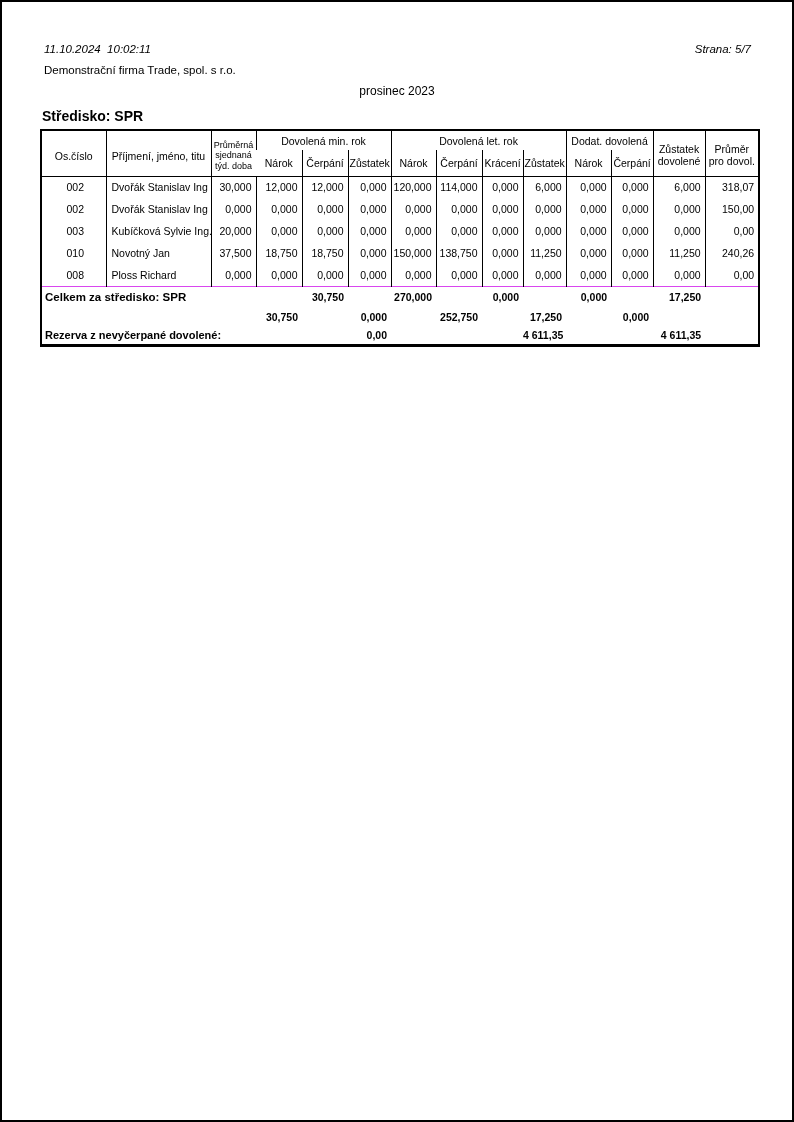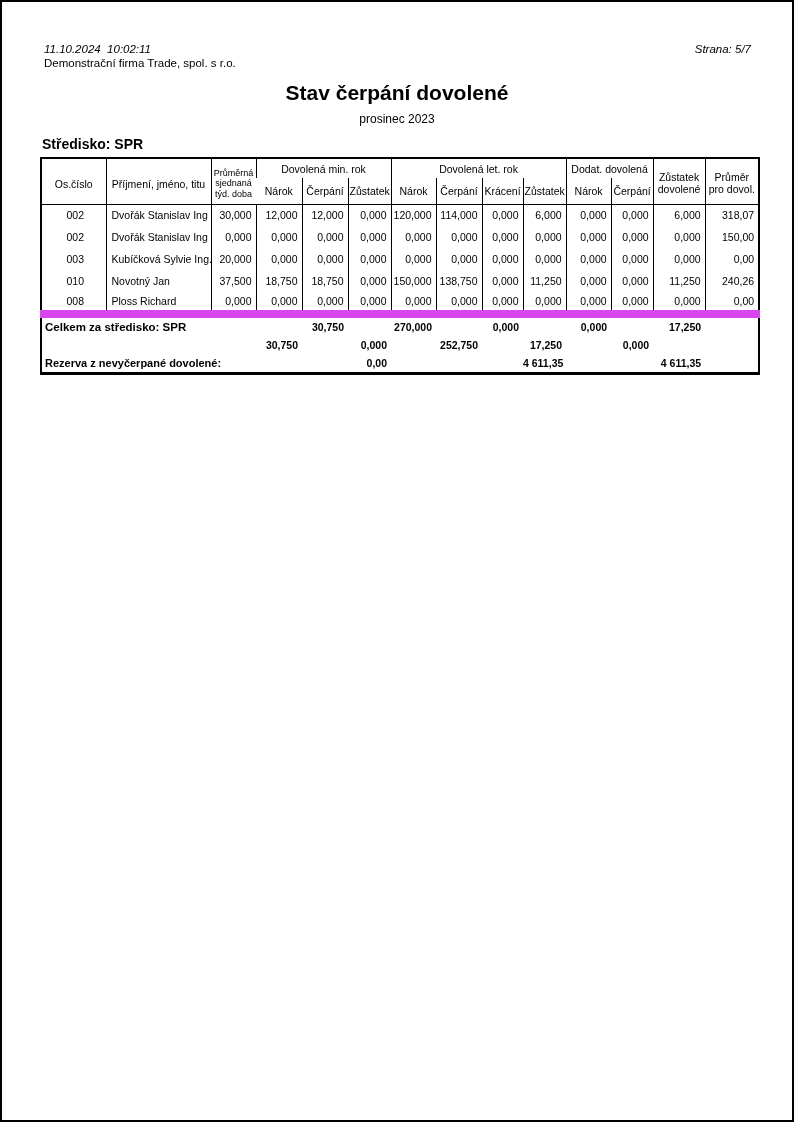--- a/index.html
+++ b/index.html
@@ -11,21 +11,21 @@
     font-family:"Liberation Sans","DejaVu Sans",sans-serif;
     color:#000000;
     overflow:hidden;
   }
   .meta-row {
     display:flex; justify-content:space-between;
     padding:40px 41px 0 42px;
     font-size:11.5px; line-height:14px;font-style:italic;
   }
   .meta-row span { white-space:pre; }
-  .company { padding-left:42px; font-size:11.5px; line-height:14px; margin-top:0; }
+  .company { padding-left:42px; font-size:11.5px; line-height:14px; margin-top:7px; }
   .title { text-align:center; font-size:21px; line-height:24px; font-weight:bold; margin-top:11px; }
   .period { text-align:center; font-size:12px; line-height:13px; margin-top:8px; }
   .section { margin:10px 0 0 40px; font-size:14px; line-height:16px; font-weight:bold; }
 
   table.report {
     margin:5px 0 0 38px;
     width:718px;
     border-collapse:collapse;
     table-layout:fixed;
     border:2px solid #000000;
@@ -59,38 +59,37 @@
   td.name { text-align:left; padding-left:5px; }
   td.num { text-align:right; padding-right:4px; }
 
   tr.totals td {
     border:none;
     height:19px;
     font-weight:bold;
     vertical-align:middle;
     white-space:nowrap;
   }
-  tr.totals-1 td { border-top:8px solid #d946ef; height:21px; }
+  tr.totals-1 td { border-top:1px solid #d946ef; height:21px; }
   td.t-label { text-align:left; padding-left:3px; font-size:11.5px; }
   td.t-label-normal { text-align:left; padding-left:3px; font-weight:normal; font-size:11px; }
   tr.totals td.num { padding-right:4px; }
 </style>
 </head>
 <body>
 
 <div class="page">
 
   <div class="meta-row">
     <span>11.10.2024  10:02:11</span>
     <span>Strana: 5/7</span>
   </div>
 
   <div class="company">Demonstrační firma Trade, spol. s r.o.</div>
 
-  <div class="title">Stav čerpání dovolené</div>
   <div class="period">prosinec 2023</div>
 
   <div class="section">Středisko: SPR</div>
 
   <table class="report">
     <colgroup>
       <col style="width:65px">
         <col style="width:105px">
         <col style="width:45px">
       <col style="width:46px">

